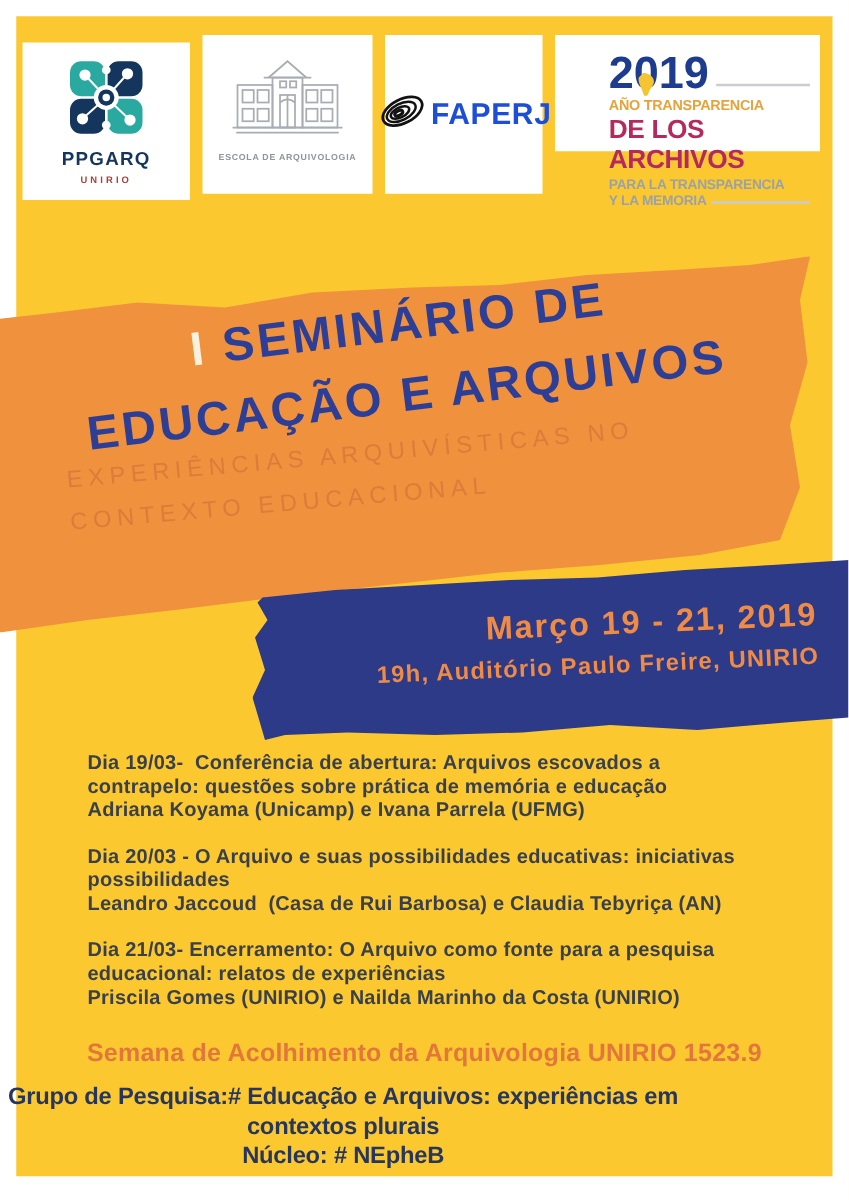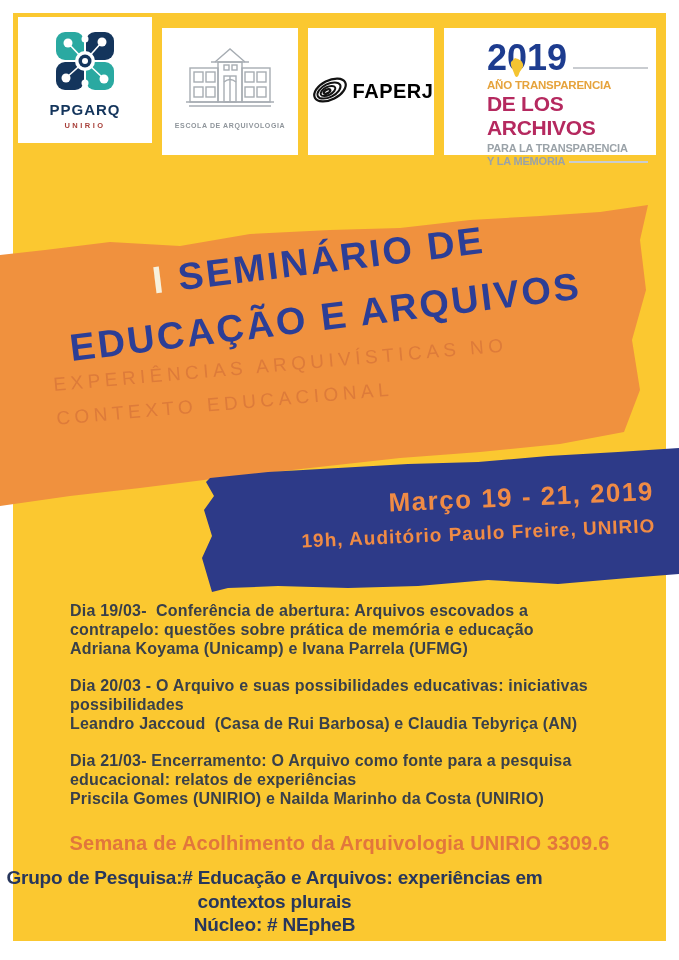--- a/index.html
+++ b/index.html
@@ -11,31 +11,31 @@
     --gold:#e6a33c; --year_blue:#1d3c8f;
   }
   html,body{margin:0;padding:0;background:#fff;}
   .poster{
     position:relative;width:679px;height:960px;background:#ffffff;
     overflow:hidden;font-family:"Liberation Sans",sans-serif;
   }
   .canvas{position:absolute;left:13px;top:13px;width:653px;height:928px;background:var(--yellow);}
   
   .logo-card{position:absolute;background:#fff;z-index:3;}
-  .card-ppgarq{left:18px;top:17px;width:134px;height:126px;}
+  .card-ppgarq{left:18px;top:34px;width:134px;height:126px;}
   .card-escola{left:162px;top:28px;width:136px;height:127px;}
   .card-faperj{left:308px;top:28px;width:126px;height:127px;}
-  .card-iber{left:444px;top:28px;width:212px;height:127px;}
+  .card-iber{left:444px;top:28px;width:212px;height:93px;}
   .ppgarq-wrap{display:flex;flex-direction:column;align-items:center;padding-top:12px;}
   .ppgarq-name{font-size:15px;font-weight:bold;color:var(--logo-navy,#14355c);letter-spacing:1px;margin-top:4px;color:var(--logo_navy);}
   .ppgarq-org{font-size:7.5px;font-weight:bold;color:var(--logo_red);letter-spacing:2.5px;margin-top:3px;}
   .escola-wrap{display:flex;flex-direction:column;align-items:center;padding-top:16px;}
   .escola-label{font-size:7px;font-weight:bold;color:#8f959b;letter-spacing:.6px;margin-top:8px;}
   .faperj-wrap{display:flex;align-items:center;justify-content:center;height:100%;}
-  .faperj-label{font-size:20px;font-weight:bold;color:#000000;letter-spacing:.5px;margin-left:2px;}
+  .faperj-label{font-size:24px;font-weight:bold;color:#1d4ed8;letter-spacing:.5px;margin-left:2px;}
   .iber-wrap{padding:12px 8px 0 43px;display:flex;flex-direction:column;}
   .iber-yearrow{display:flex;align-items:flex-end;}
   .iber-year{position:relative;font-size:36px;line-height:36px;font-weight:bold;color:var(--year_blue);letter-spacing:0px;}
   .iber-samerica{position:absolute;left:23px;top:9px;}
   .iber-rule{flex:1;height:2px;background:#c9ccd0;margin:0 0 7px 6px;}
   .iber-l1{font-size:11.5px;font-weight:bold;color:var(--gold);letter-spacing:-.2px;margin-top:3px;}
   .iber-l2{font-size:21px;font-weight:bold;color:var(--magenta);letter-spacing:-.3px;margin-top:1px;}
   .iber-l3{font-size:11px;font-weight:bold;color:var(--gray_logo);letter-spacing:-.2px;margin-top:2px;}
   .iber-l4row{display:flex;align-items:center;}
   .iber-l4{font-size:11px;font-weight:bold;color:var(--gray_logo);letter-spacing:-.2px;margin-top:1px;}
@@ -210,18 +210,18 @@
       <div class="program-line">possibilidades</div>
       <div class="program-line">Leandro Jaccoud  (Casa de Rui Barbosa) e Claudia Tebyriça (AN)</div>
     </div>
     <div class="program-block">
       <div class="program-line">Dia 21/03- Encerramento: O Arquivo como fonte para a pesquisa</div>
       <div class="program-line">educacional: relatos de experiências</div>
       <div class="program-line">Priscila Gomes (UNIRIO) e Nailda Marinho da Costa (UNIRIO)</div>
     </div>
   </div>
 
-  <div class="semana">Semana de Acolhimento da Arquivologia UNIRIO 3309.6</div>
+  <div class="semana">Semana de Acolhimento da Arquivologia UNIRIO 1523.9</div>
   <div class="grupo">
     <div class="grupo-line">Grupo de Pesquisa:# Educação e Arquivos: experiências em contextos plurais</div>
     <div class="grupo-line">Núcleo: # NEpheB</div>
   </div>
 </div>
 
 </body></html>

